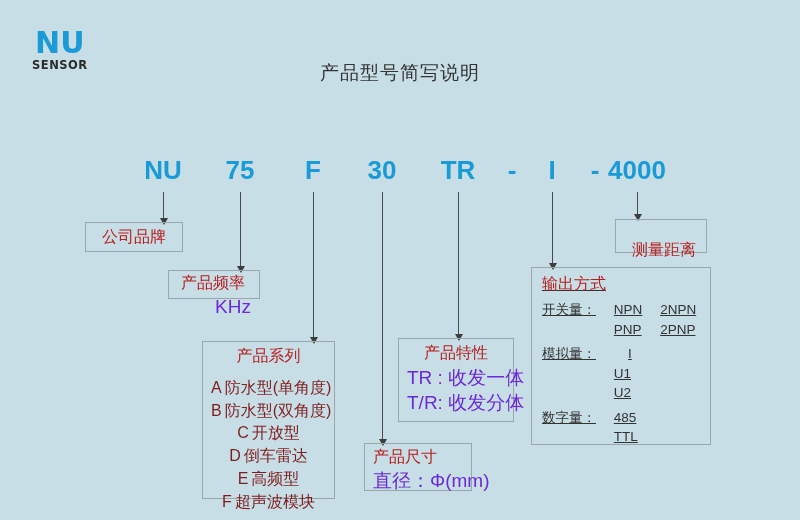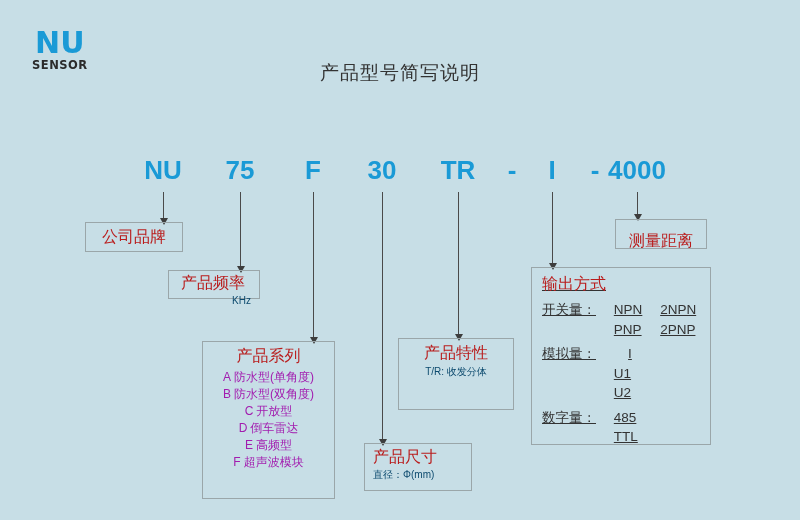--- a/index.html
+++ b/index.html
@@ -141,32 +141,32 @@
     background: transparent;
     box-sizing: border-box;
     padding: 5px 10px;
   }
   .box-title {
     font-size: 16px;
     color: #b91c1c;
     white-space: nowrap;
   }
   .box-line {
-    font-size: 10px;
-    color: #0c4a6e;
+    font-size: 19px;
+    color: #6d28d9;
     white-space: nowrap;
     line-height: 1.32;
   }
   .center { text-align: center; }
   .right  { text-align: right; }
 
   
   .series-row {
-    font-size: 12px;
-    color: #a21caf;
+    font-size: 16px;
+    color: #7f1d1d;
     line-height: 1.42;
     text-align: center;
     white-space: nowrap;
   }
   .series-code { margin-right: 3px; }
 
   
   .out-grid {
     display: grid;
     grid-template-columns: auto auto auto;
@@ -230,31 +230,32 @@
   <div class="box" style="left:85px; top:222px; width:98px; height:30px; padding:0;">
     <div class="box-title center" style="line-height:28px;">公司品牌</div>
   </div>
 
   <div class="box" style="left:168px; top:270px; width:92px; height:29px; padding:2px 8px 2px 6px;">
     <div class="box-title center">产品频率</div>
     <div class="box-line right">KHz</div>
   </div>
 
   <div class="box" style="left:202px; top:341px; width:133px; height:158px; padding:4px 8px;">
-    <div class="box-title center" style="margin-bottom:2px;">产品系列</div>
+    <div class="box-title center" style="margin-bottom:10px;">产品系列</div>
     <div class="series-row"><span class="series-code">A</span><span>防水型(单角度)</span></div>
     <div class="series-row"><span class="series-code">B</span><span>防水型(双角度)</span></div>
     <div class="series-row"><span class="series-code">C</span><span>开放型</span></div>
     <div class="series-row"><span class="series-code">D</span><span>倒车雷达</span></div>
     <div class="series-row"><span class="series-code">E</span><span>高频型</span></div>
     <div class="series-row"><span class="series-code">F</span><span>超声波模块</span></div>
   </div>
 
-  <div class="box" style="left:398px; top:338px; width:116px; height:72px; padding:4px 8px;">
+  <div class="box" style="left:398px; top:338px; width:116px; height:84px; padding:4px 8px;">
     <div class="box-title center" style="margin-bottom:1px;">产品特性</div>
+    <div class="box-line center"><span>TR :</span> <span>收发一体</span></div>
     <div class="box-line center"><span>T/R:</span> <span>收发分体</span></div>
   </div>
 
   <div class="box" style="left:364px; top:443px; width:108px; height:48px; padding:3px 8px;">
     <div class="box-title">产品尺寸</div>
     <div class="box-line">直径：Φ(mm)</div>
   </div>
 
   <div class="box" style="left:531px; top:267px; width:180px; height:178px; padding:6px 10px;text-decoration:underline;">
     <div class="box-title" style="margin-bottom:5px;">输出方式</div>
@@ -286,17 +287,17 @@
       <div class="out-label">数字量：</div>
       <div class="out-v">485</div>
       <div class="out-v"></div>
 
       <div class="out-label"></div>
       <div class="out-v">TTL</div>
       <div class="out-v"></div>
     </div>
   </div>
 
-  <div class="box" style="left:615px; top:219px; width:92px; height:30px; padding:7px;">
+  <div class="box" style="left:615px; top:219px; width:92px; height:30px; padding:16px;">
     <div class="box-title center" style="line-height:28px;">测量距离</div>
   </div>
 
 </div>
 
 </body></html>

